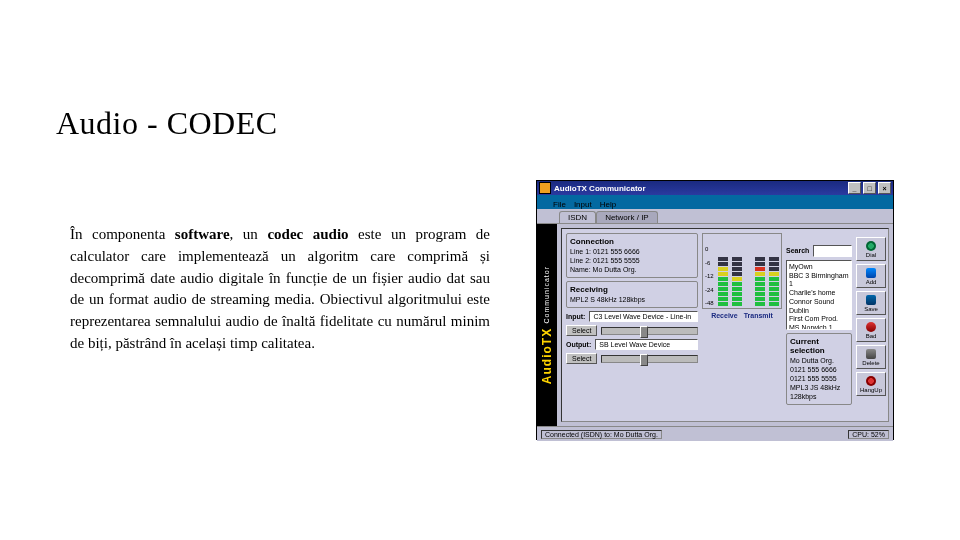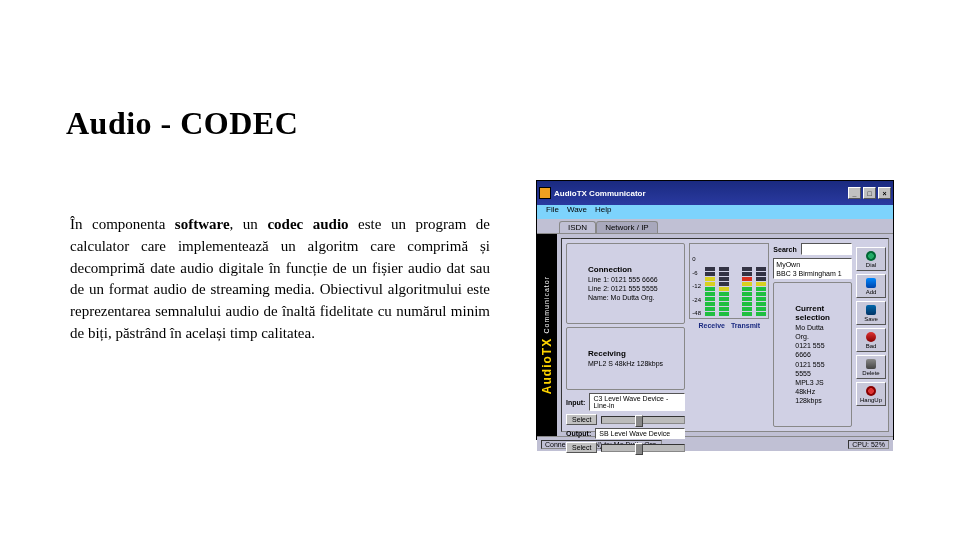--- a/index.html
+++ b/index.html
@@ -12,30 +12,30 @@
     color: #000;
     overflow: hidden;
   }
   .slide {
     position: relative;
     width: 960px;
     height: 540px;
   }
   .title {
     position: absolute;
-    left: 66px;
+    left: 56px;
     top: 105px;
     font-size: 32px;
-    font-weight: bold;
+    font-weight: normal;
     letter-spacing: 0.5px;
   }
   .body-text {
     position: absolute;
     left: 70px;
-    top: 214px;
+    top: 224px;
     width: 420px;
     font-size: 15px;
     line-height: 1.45;
     text-align: justify;
   }
   .body-text b { font-weight: bold; }
 
   
   .app {
     position: absolute;
@@ -43,21 +43,21 @@
     top: 180px;
     width: 356px;
     height: 258px;
     background: #c0c0d4;
     border: 1px solid #000;
     font-family: Tahoma, Arial, sans-serif;
     font-size: 8px;
     color: #000;
   }
   .titlebar {
-    height: 24px;
+    height: 14px;
     background: linear-gradient(#1a2a80, #2a3aa0);
     color: #fff;
     display: flex;
     align-items: center;
     padding: 0 2px;
     font-size: 8px;
     font-weight: bold;
   }
   .titlebar .tb-icon {
     width: 10px; height: 10px; background: #f0a020; margin-right: 3px;
@@ -66,24 +66,24 @@
   .titlebar .tb-spacer { flex: 1; }
   .titlebar .tb-btn {
     width: 11px; height: 10px; background: #c0c0c0; border: 1px solid #fff;
     border-right-color: #555; border-bottom-color: #555;
     margin-left: 2px; display: flex; align-items: center; justify-content: center;
     font-size: 7px; line-height: 1; color:#000;
   }
   .menubar {
     height: 14px;
     display: flex;
-    align-items: flex-start;
+    align-items: flex-end;
     gap: 8px;
-    padding: 0 9px;
-    background: #7dd3fc;
+    padding: 0 16px;
+    background: #0369a1;
     font-size: 8px;
   }
   .tabs {
     height: 14px;
     display: flex;
     align-items: flex-end;
     padding-left: 22px;
     gap: 0;
     font-size: 8px;
   }
@@ -134,21 +134,21 @@
     border: 1px inset #888;
     padding: 4px;
     display: flex;
     gap: 4px;
   }
   .col { display: flex; flex-direction: column; gap: 3px; }
   .col.left { width: 132px; }
   .col.mid  { width: 80px; }
   .col.right{ flex: 1; justify-content: center; }
   .group {
-    border: 1px solid #888; padding: 21px; background: #d0d0e4;
+    border: 1px solid #888; padding: 3px; background: #d0d0e4;
     border-radius: 2px;
   }
   .group-title { font-weight: bold; margin-bottom: 1px; }
   .row { font-size: 7px; line-height: 1.3; }
   .btn {
     display: inline-block;
     padding: 1px 5px;
     background: #c0c0c0;
     border: 1px solid #fff;
     border-right-color: #555; border-bottom-color: #555;
@@ -258,21 +258,21 @@
       <div class="tb-icon"></div>
       <span>AudioTX Communicator</span>
       <div class="tb-spacer"></div>
       <div class="tb-btn">_</div>
       <div class="tb-btn">□</div>
       <div class="tb-btn">×</div>
     </div>
 
     <div class="menubar">
       <span>File</span>
-      <span>Wave</span>
+      <span>Input</span>
       <span>Help</span>
     </div>
 
     <div class="tabs">
       <div class="tab">ISDN</div>
       <div class="tab inactive">Network / IP</div>
     </div>
 
     <div class="client">
       <div class="brand-band">

